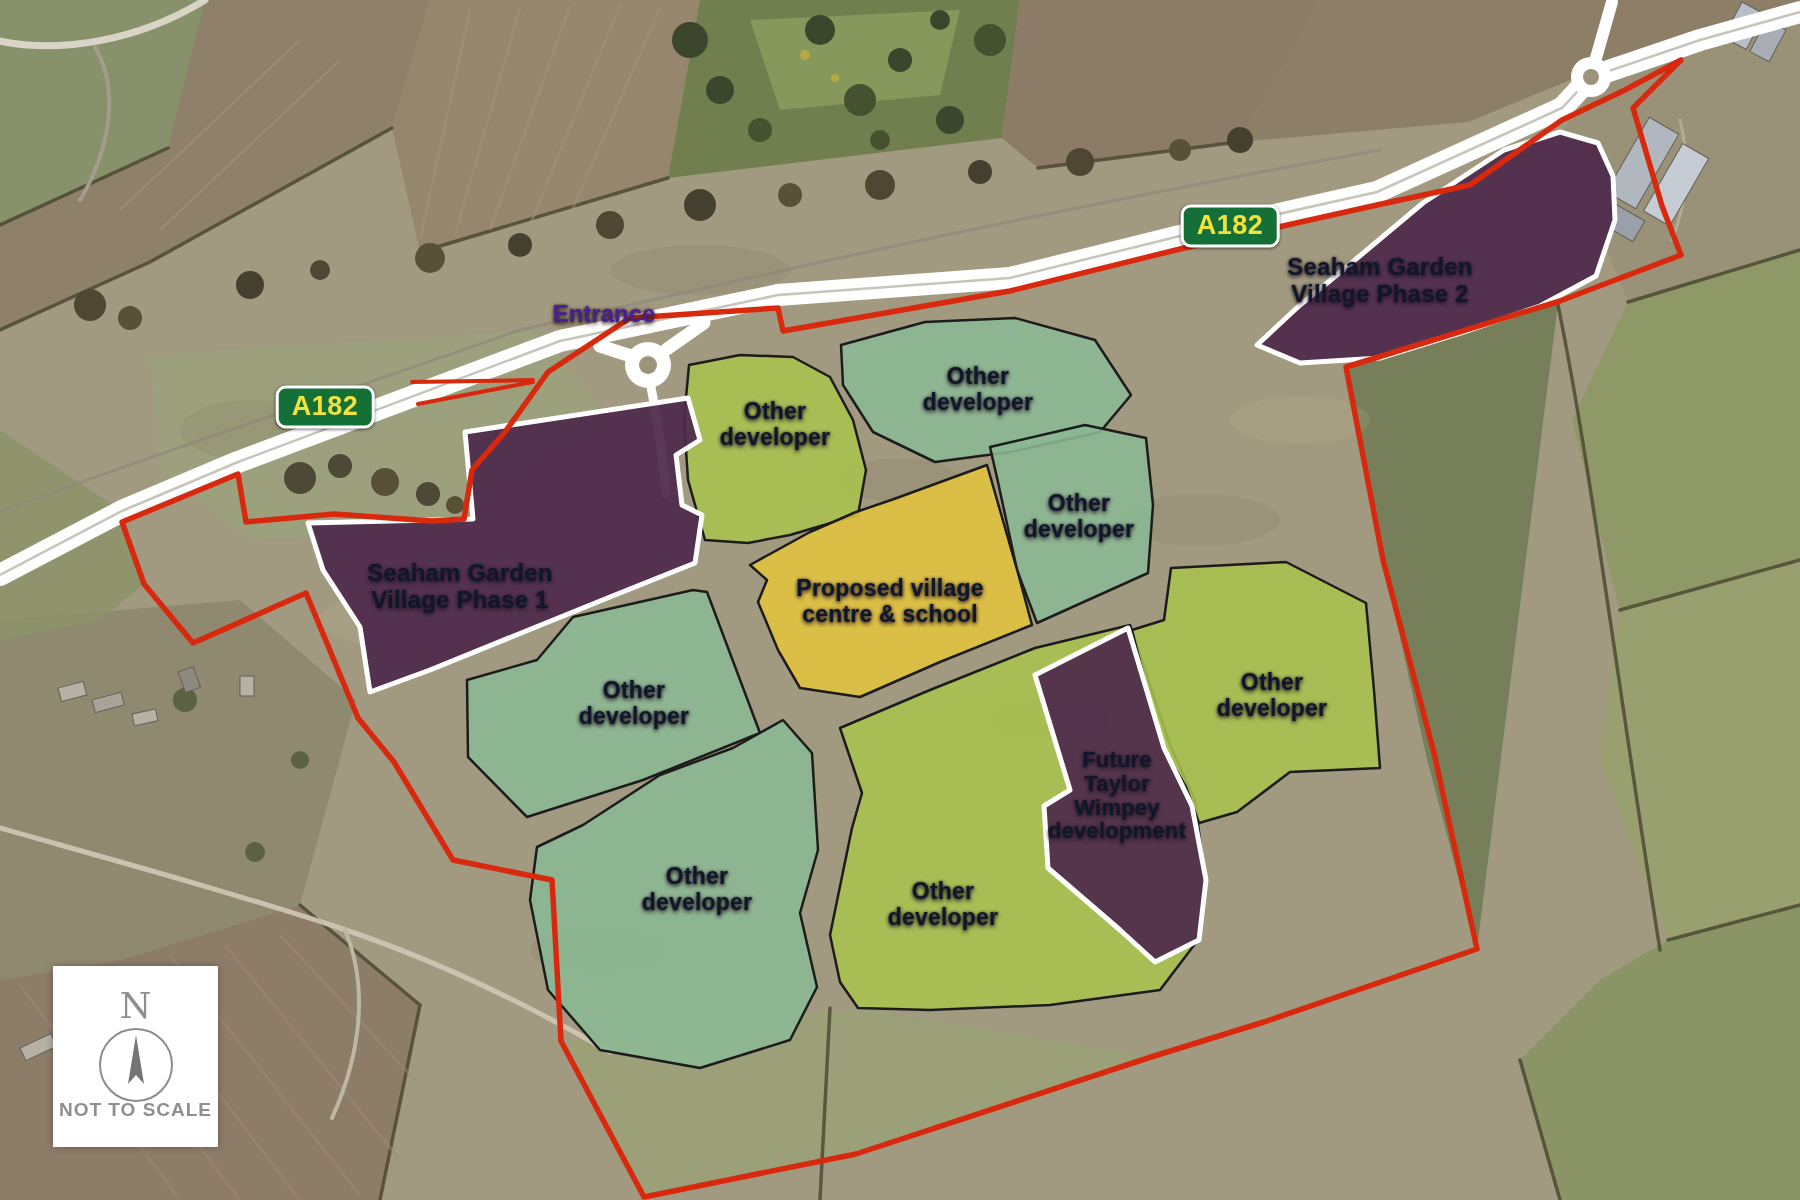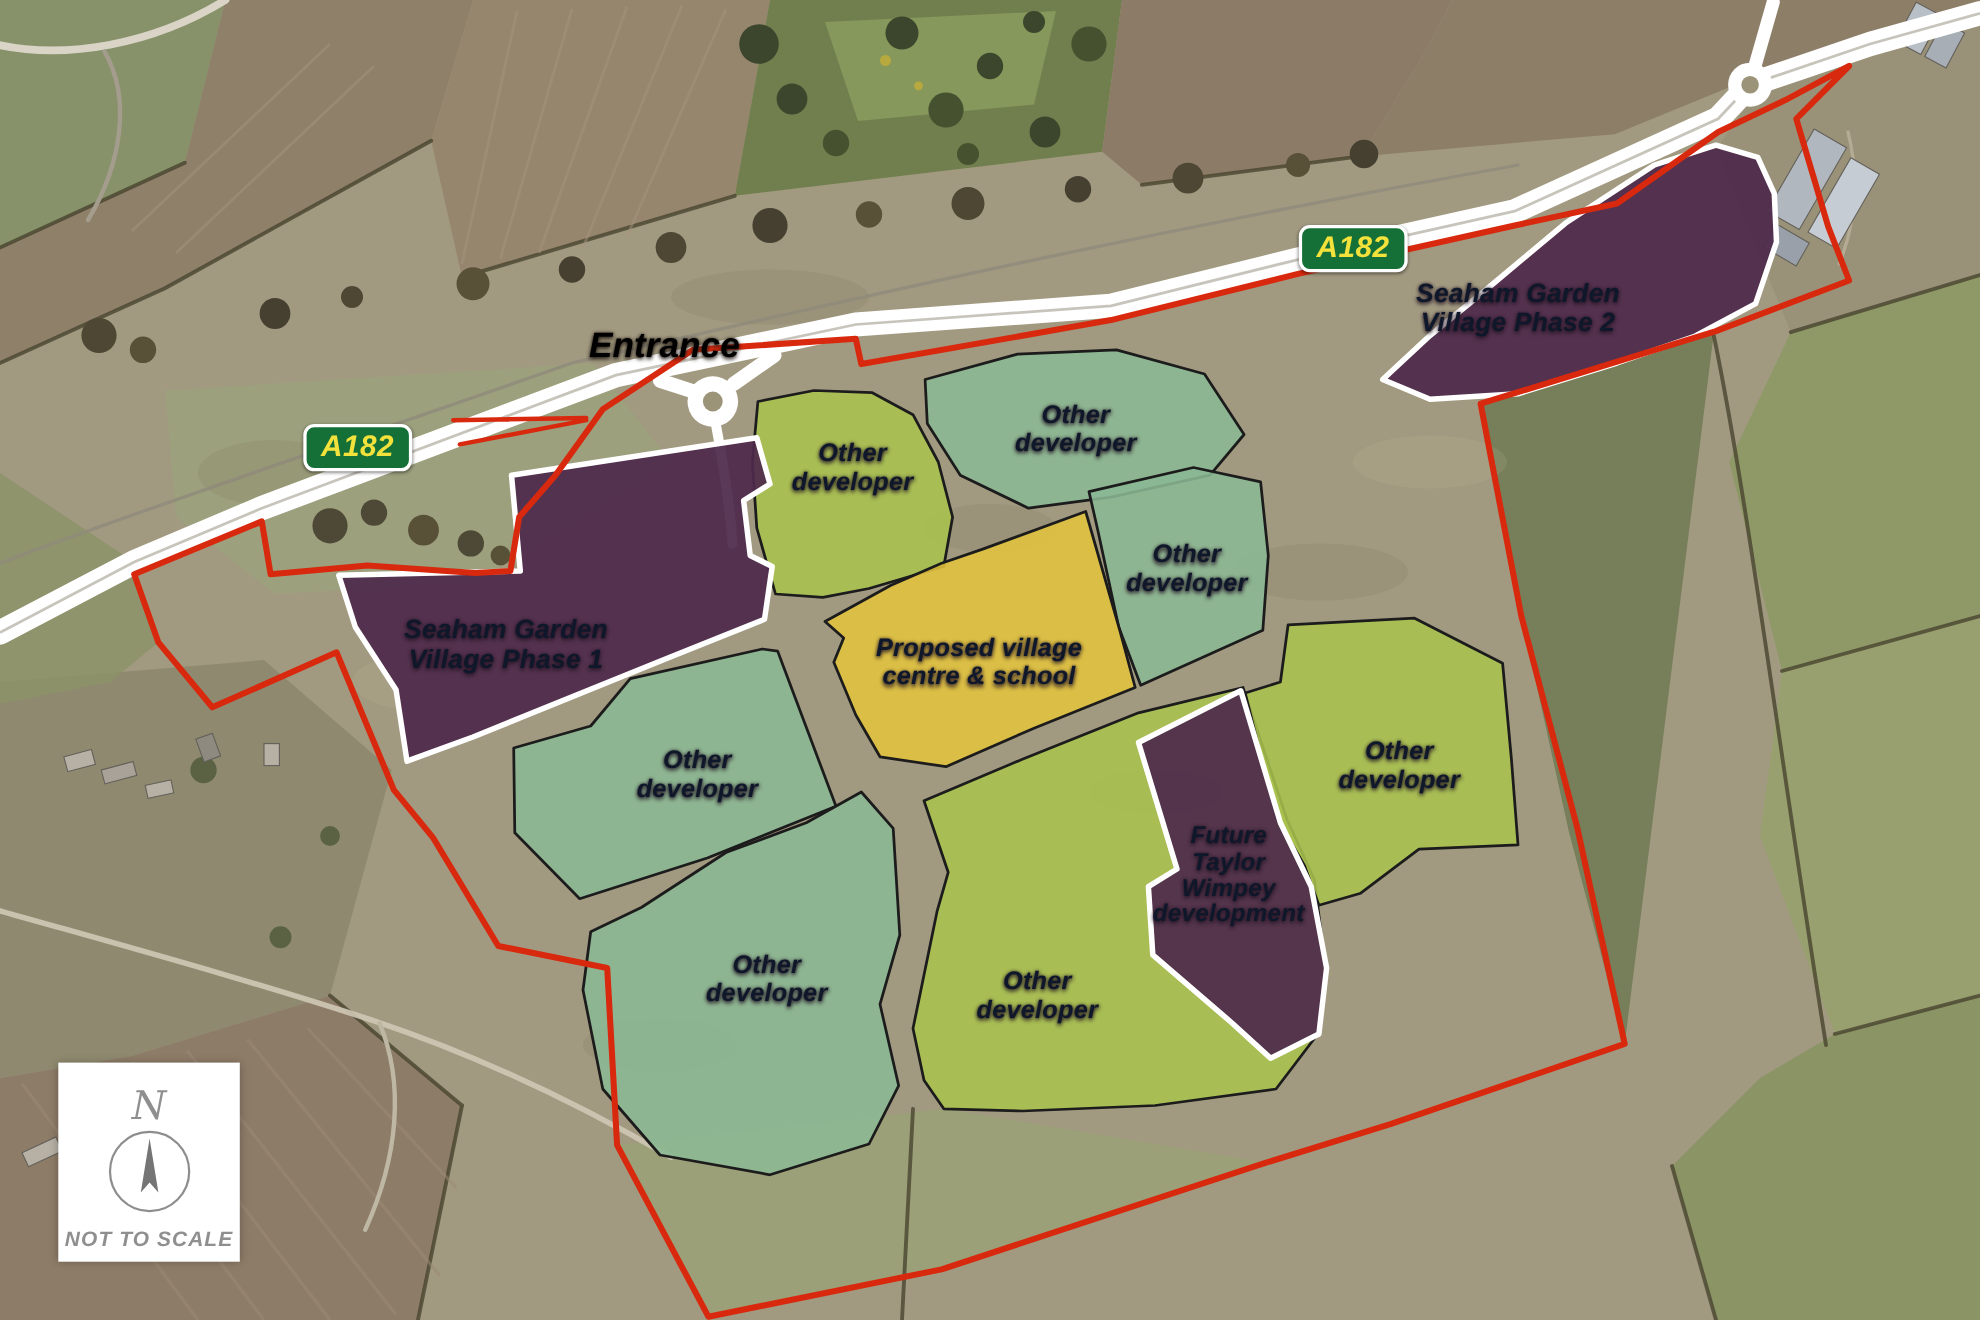--- a/index.html
+++ b/index.html
@@ -1,54 +1,54 @@
 <!DOCTYPE html>
 <html><head>
 <meta charset="utf-8">
 <style>
   html,body{margin:0;padding:0;background:#777;}
   .stage{
     position:relative;width:1800px;height:1200px;overflow:hidden;
-    font-family:"Liberation Sans",sans-serif;background:#a29a80;font-style:italic;
+    font-family:"Liberation Sans",sans-serif;background:#a29a80;
   }
   svg.base{position:absolute;left:0;top:0;}
   .overlay{position:absolute;left:0;top:0;width:1800px;height:1200px;pointer-events:none;}
   .zone-label{
     position:absolute;transform:translate(-50%,-50%);
     color:#0f172a;font-weight:bold;text-align:center;
     white-space:pre-line;font-size:23px;line-height:1.12;letter-spacing:.2px;
     text-shadow:0 2px 4px rgba(35,20,35,.95),0 0 3px rgba(35,20,35,.7);
   }
   .lbl-24{font-size:24px;}
   .lbl-22{font-size:22px;line-height:1.08;}
   .road-badge{
     position:absolute;transform:translate(-50%,-50%);
     background:#157037;color:#f3e23c;border:3px solid #ffffff;border-radius:10px;
     padding:4px 13px 6px 13px;font-weight:bold;font-size:27px;letter-spacing:.5px;
     box-shadow:0 1px 3px rgba(0,0,0,.45);line-height:1;
   }
   .entrance-label{
     position:absolute;transform:translate(-50%,-50%);
-    color:#000000;font-weight:bold;font-size:32px;
+    color:#4c1d95;font-weight:bold;font-size:24px;
     text-shadow:0 2px 4px rgba(35,25,20,.95),0 0 3px rgba(35,25,20,.7);
   }
   .compass{
     position:absolute;left:53px;top:966px;width:165px;height:181px;
     background:#ffffff;box-shadow:0 0 8px rgba(0,0,0,.28);
   }
   .compass .north{
     position:absolute;top:22px;left:0;width:100%;text-align:center;
     font-family:"DejaVu Serif",serif;font-size:36px;color:#8f8f8f;line-height:1;
   }
   .compass .dial{
     position:absolute;top:62px;left:50%;margin-left:-37px;width:74px;height:74px;
     border:2px solid #8d8d8d;border-radius:50%;box-sizing:border-box;
   }
   .compass .note{
-    position:absolute;bottom:8px;left:0;width:100%;text-align:center;
+    position:absolute;bottom:26px;left:0;width:100%;text-align:center;
     font-weight:bold;font-size:19px;color:#8f8f8f;letter-spacing:1px;
   }
 </style>
 </head>
 <body>
 
 <div class="stage">
 
   <svg class="base" width="1800" height="1200" viewBox="0 0 1800 1200">
 

